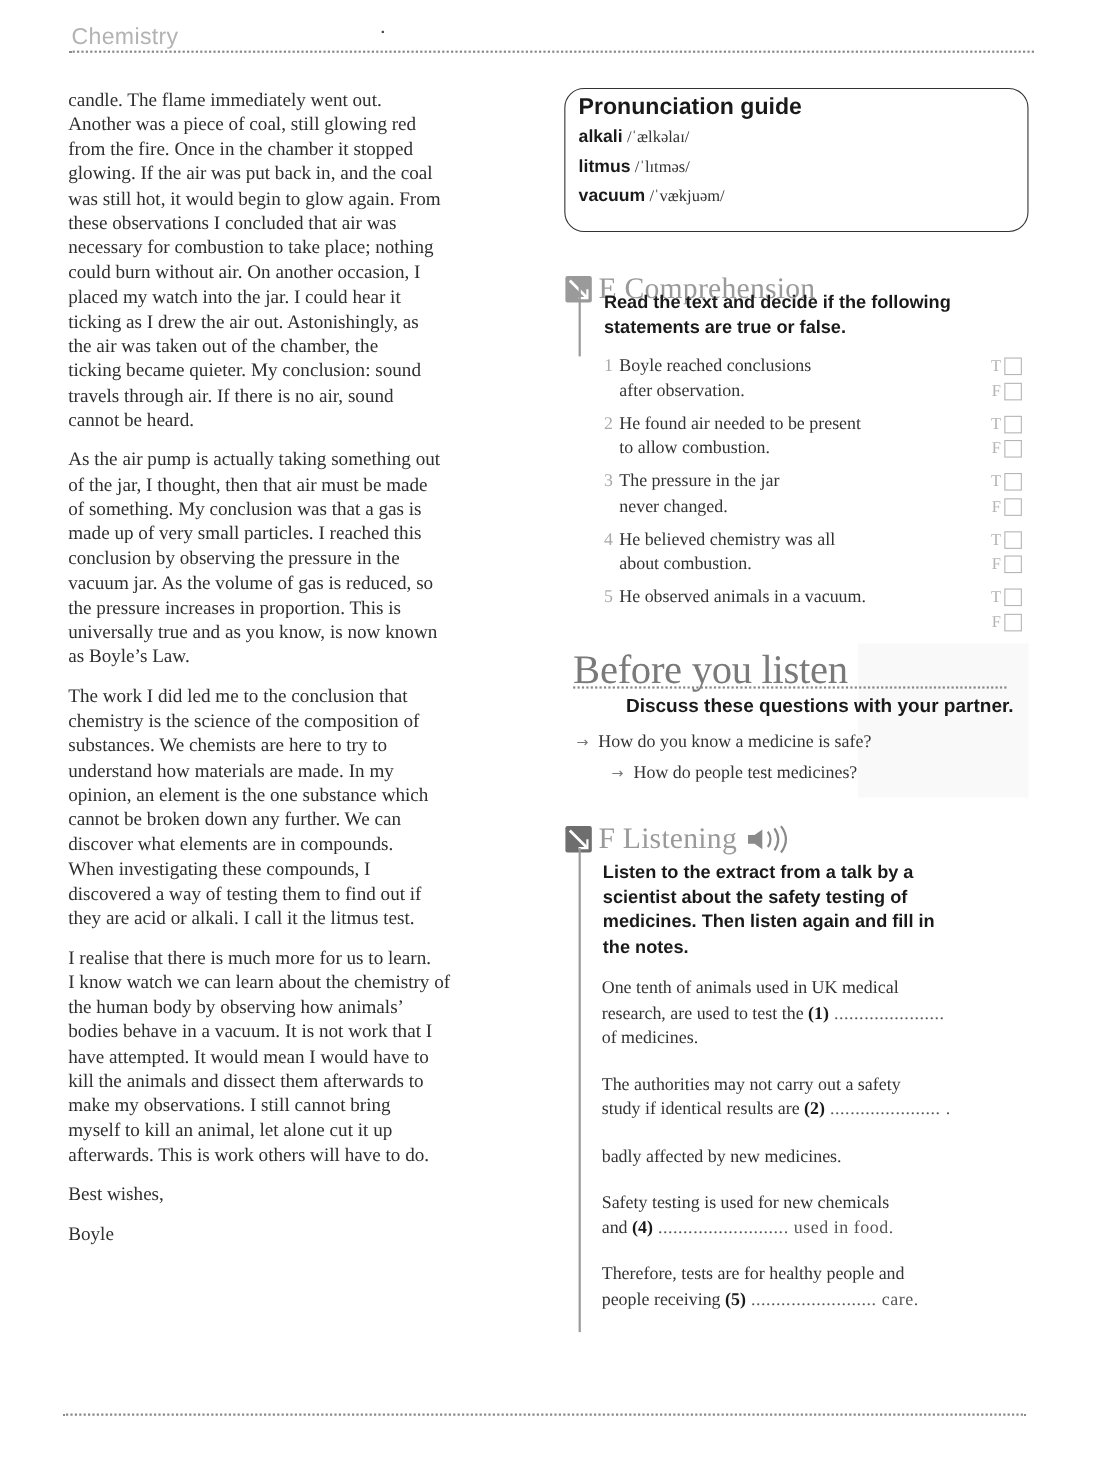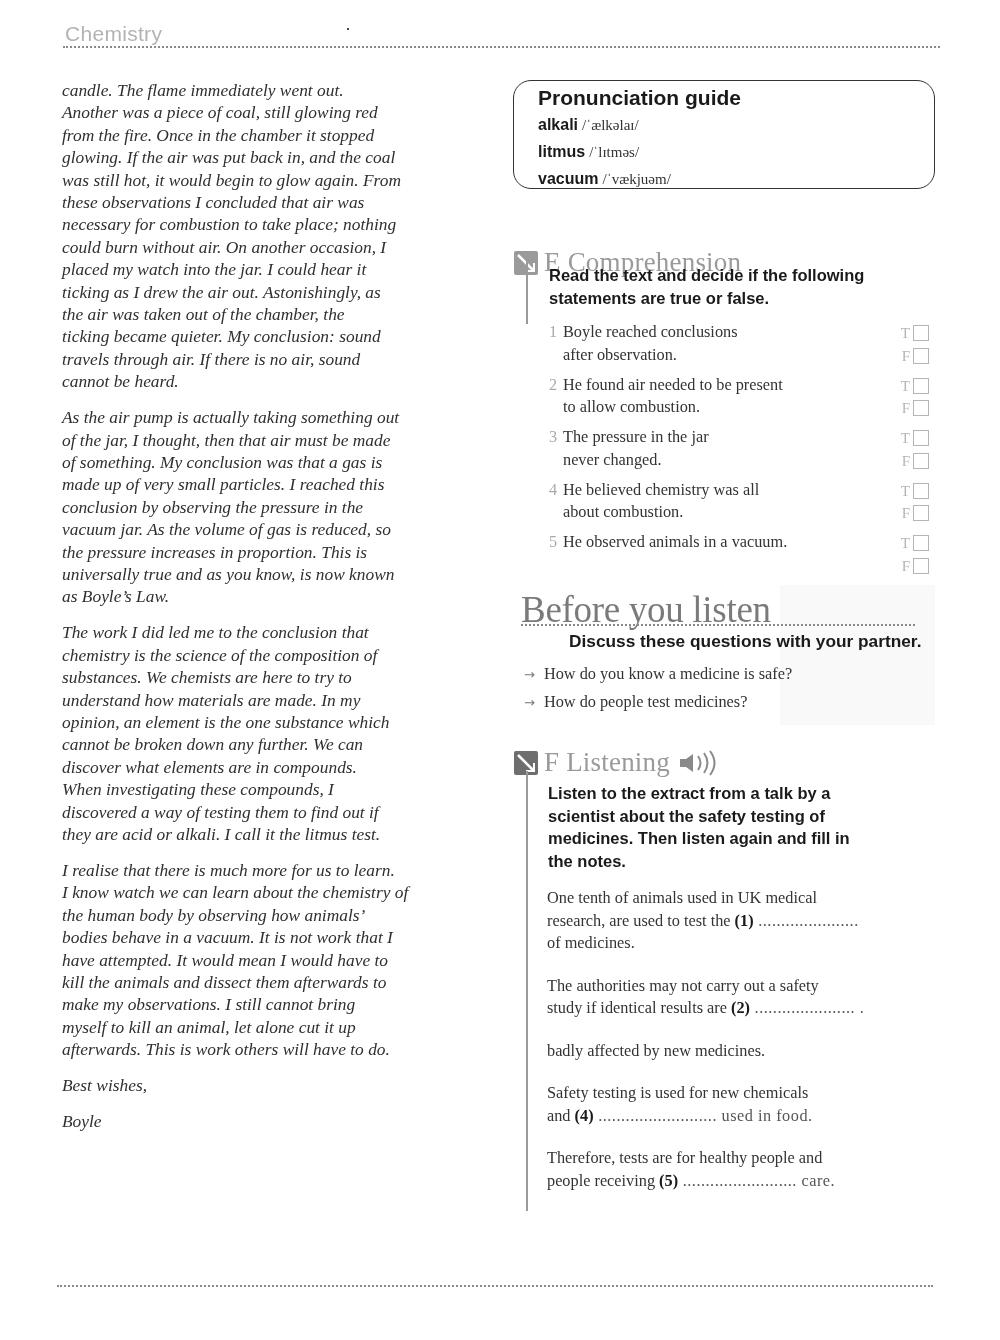--- a/index.html
+++ b/index.html
@@ -5,26 +5,26 @@
   * { box-sizing: border-box; margin: 0; padding: 0; }
   html, body { width: 1000px; height: 1340px; background: #ffffff; overflow: hidden; }
   body { position: relative; color: #2a2a2a; }
 
   .running-head { position: absolute; left: 63px; top: 18px; width: 877px; height: 32px; }
   .running-head .title { position: absolute; left: 2px; top: 4px; font-family: "Liberation Sans", sans-serif; font-size: 21px; color: #b3b3b3; letter-spacing: 0.3px; }
   .running-head .rule { position: absolute; left: 0; right: 0; top: 28px; border-top: 2px dotted #8a8a8a; }
   .running-head .dot { position: absolute; left: 284px; top: 10px; width: 2px; height: 2px; background: #444; }
 
   
-  .letter { position: absolute; left: 62px; top: 79px; width: 420px; font-family: "Liberation Serif", serif; font-size: 17.4px; line-height: 22.4px; color: #2f2f2f; font-style: italic; }
+  .letter { position: absolute; left: 62px; top: 79px; width: 420px; font-family: "Liberation Serif", serif; font-size: 17.4px; line-height: 22.4px; color: #2f2f2f; }
   .letter p { margin-bottom: 13.5px; }
   .letter .line { display: block; white-space: nowrap; }
 
   
-  .pron-box { position: absolute; left: 513px; top: 80px; width: 422px; height: 109px; border: 1.8px solid #333; border-radius: 18px; padding: 5px 24px; }
+  .pron-box { position: absolute; left: 513px; top: 80px; width: 422px; height: 131px; border: 1.8px solid #333; border-radius: 18px; padding: 5px 12px; }
   .pron-box .heading { font-family: "Liberation Sans", sans-serif; font-weight: bold; font-size: 21px; color: #1a1a1a; margin-bottom: 6px; }
   .pron-row { font-size: 16px; margin-bottom: 9px; white-space: nowrap; }
   .pron-row .word { font-family: "Liberation Sans", sans-serif; font-weight: bold; color: #1a1a1a; }
   .pron-row .ipa { font-family: "Liberation Serif", serif; color: #333; font-size: 15px; }
 
   
   .section-head { position: absolute; display: flex; align-items: center; }
   .sec-icon { width: 24px; height: 24px; background: #9a9a9a; position: relative; border-radius: 2px; }
   .sec-icon.dark { background: #6e6e6e; }
   .sec-icon svg { position: absolute; left: 0; top: 0; }
@@ -242,21 +242,21 @@
   </div>
 </div>
 
 <div class="byl-bg"></div>
 <div class="byl-title">Before you listen</div>
 <div class="byl-rule"></div>
 <div class="byl-instr">Discuss these questions with your partner.</div>
 <div class="byl-q" style="top:664px;">
   <span class="arrow">→</span><span>How do you know a medicine is safe?</span>
 </div>
-<div class="byl-q" style="top:692px;">
+<div class="byl-q" style="top:692px;margin-left:32px;">
   <span class="arrow">→</span><span>How do people test medicines?</span>
 </div>
 
 <div class="section-head" style="left:514px; top:747px;">
   <span class="sec-icon dark">
     <svg width="24" height="24" viewBox="0 0 24 24">
         <line x1="4" y1="4" x2="19" y2="19" stroke="#fff" stroke-width="2.5"></line>
         <polyline points="12,20 20,20 20,12" fill="none" stroke="#fff" stroke-width="2"></polyline>
       </svg>
   </span>

